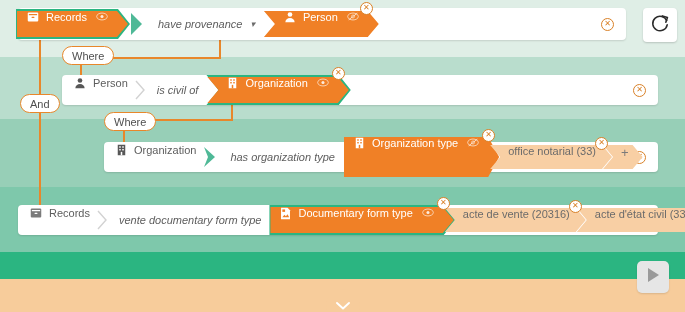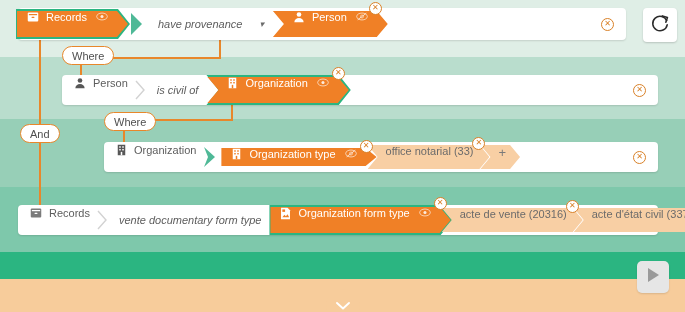--- a/index.html
+++ b/index.html
@@ -131,21 +131,21 @@
     height: 24px;
     font-size: 13px;
     clip-path: polygon(0 0, calc(100% - 10px) 0, 100% 50%, calc(100% - 10px) 100%, 0 100%, 10px 50%);
     margin-left: -9px;
   }
 
   
   .pred {
     display: flex;
     align-items: center;
-    gap: 17px;
+    gap: 8px;
     font-style: italic;
     font-size: 11px;
     color: #5d5d5d;
     padding: 0 10px 0 8px;
     height: 26px;
     white-space: nowrap;
   }
 
   
   .sep-hollow {
@@ -249,21 +249,21 @@
   <div class="conn conn-v" style="left:80px; top:65px; height:12px;"></div>
 
   <div class="conn conn-v" style="left:231px; top:104px; height:16px;"></div>
   <div class="conn conn-h" style="left:143px; top:119px; width:90px;"></div>
   <div class="conn conn-v" style="left:143px; top:119px; height:4px;"></div>
   <div class="conn conn-v" style="left:123px; top:131px; height:12px;"></div>
 
   <div class="pill" style="left:62px; top:46px;">
     <span>Where</span>
   </div>
-  <div class="pill" style="left:20px; top:124px;">
+  <div class="pill" style="left:20px; top:94px;">
     <span>And</span>
   </div>
   <div class="pill" style="left:104px; top:112px;">
     <span>Where</span>
   </div>
 
   <div class="row" style="left:18px; top:8px; width:608px; height:32px;">
     <div class="chips">
 
       <div class="selwrap">
@@ -388,23 +388,26 @@
         </span>
         <span class="lbl">Organization</span>
       </div>
 
       <div class="sep-green">
         <svg width="18" height="24" viewBox="0 0 18 24">
             <path d="M2 2 L13 12 L2 22 L6 12 Z" fill="#4fb997"></path>
           </svg>
       </div>
 
-
-      <div style="position:relative; display:flex; align-items:center;">
-        <div class="chip chip-orange" style="height:18px;">
+      <div class="pred">
+        <span>has organization type</span>
+      </div>
+
+      <div style="position:relative; display:flex; align-items:center;">
+        <div class="chip chip-orange" style="height:40px;">
           <span class="ico">
             <svg width="11" height="12" viewBox="0 0 14 16">
                 <rect x="2" y="1" width="10" height="14" fill="#fff"></rect>
                 <rect x="4" y="3" width="2" height="2" fill="#f08026"></rect>
                 <rect x="8" y="3" width="2" height="2" fill="#f08026"></rect>
                 <rect x="4" y="6.6" width="2" height="2" fill="#f08026"></rect>
                 <rect x="8" y="6.6" width="2" height="2" fill="#f08026"></rect>
                 <rect x="6" y="10.5" width="2" height="4.5" fill="#f08026"></rect>
               </svg>
           </span>
@@ -462,21 +465,21 @@
       <div style="position:relative; display:flex; align-items:center;">
         <div class="selwrap">
           <div class="chip chip-orange" style="height:26px;">
             <span class="ico">
               <svg width="11" height="13" viewBox="0 0 13 16">
                   <path d="M1 1 h8 l3 3 v11 h-11 z" fill="#fff"></path>
                   <rect x="2.6" y="3" width="3.4" height="3" fill="#f08026"></rect>
                   <path d="M2.6 12.6 l2.6-3 1.8 1.8 2-2.4 2 3.6 z" fill="#f08026"></path>
                 </svg>
             </span>
-            <span class="lbl">Organization form type</span>
+            <span class="lbl">Documentary form type</span>
             <span class="eye">
               <svg width="12" height="11" viewBox="0 0 18 13">
                   <ellipse cx="9" cy="6.5" rx="8" ry="5.2" fill="none" stroke="#fff" stroke-width="1.1"></ellipse>
                   <circle cx="9" cy="6.5" r="2.3" fill="#fff"></circle>
                 </svg>
             </span>
           </div>
         </div>
         <div class="xbadge" style="right:4px; top:-8px;">✕</div>
       </div>

